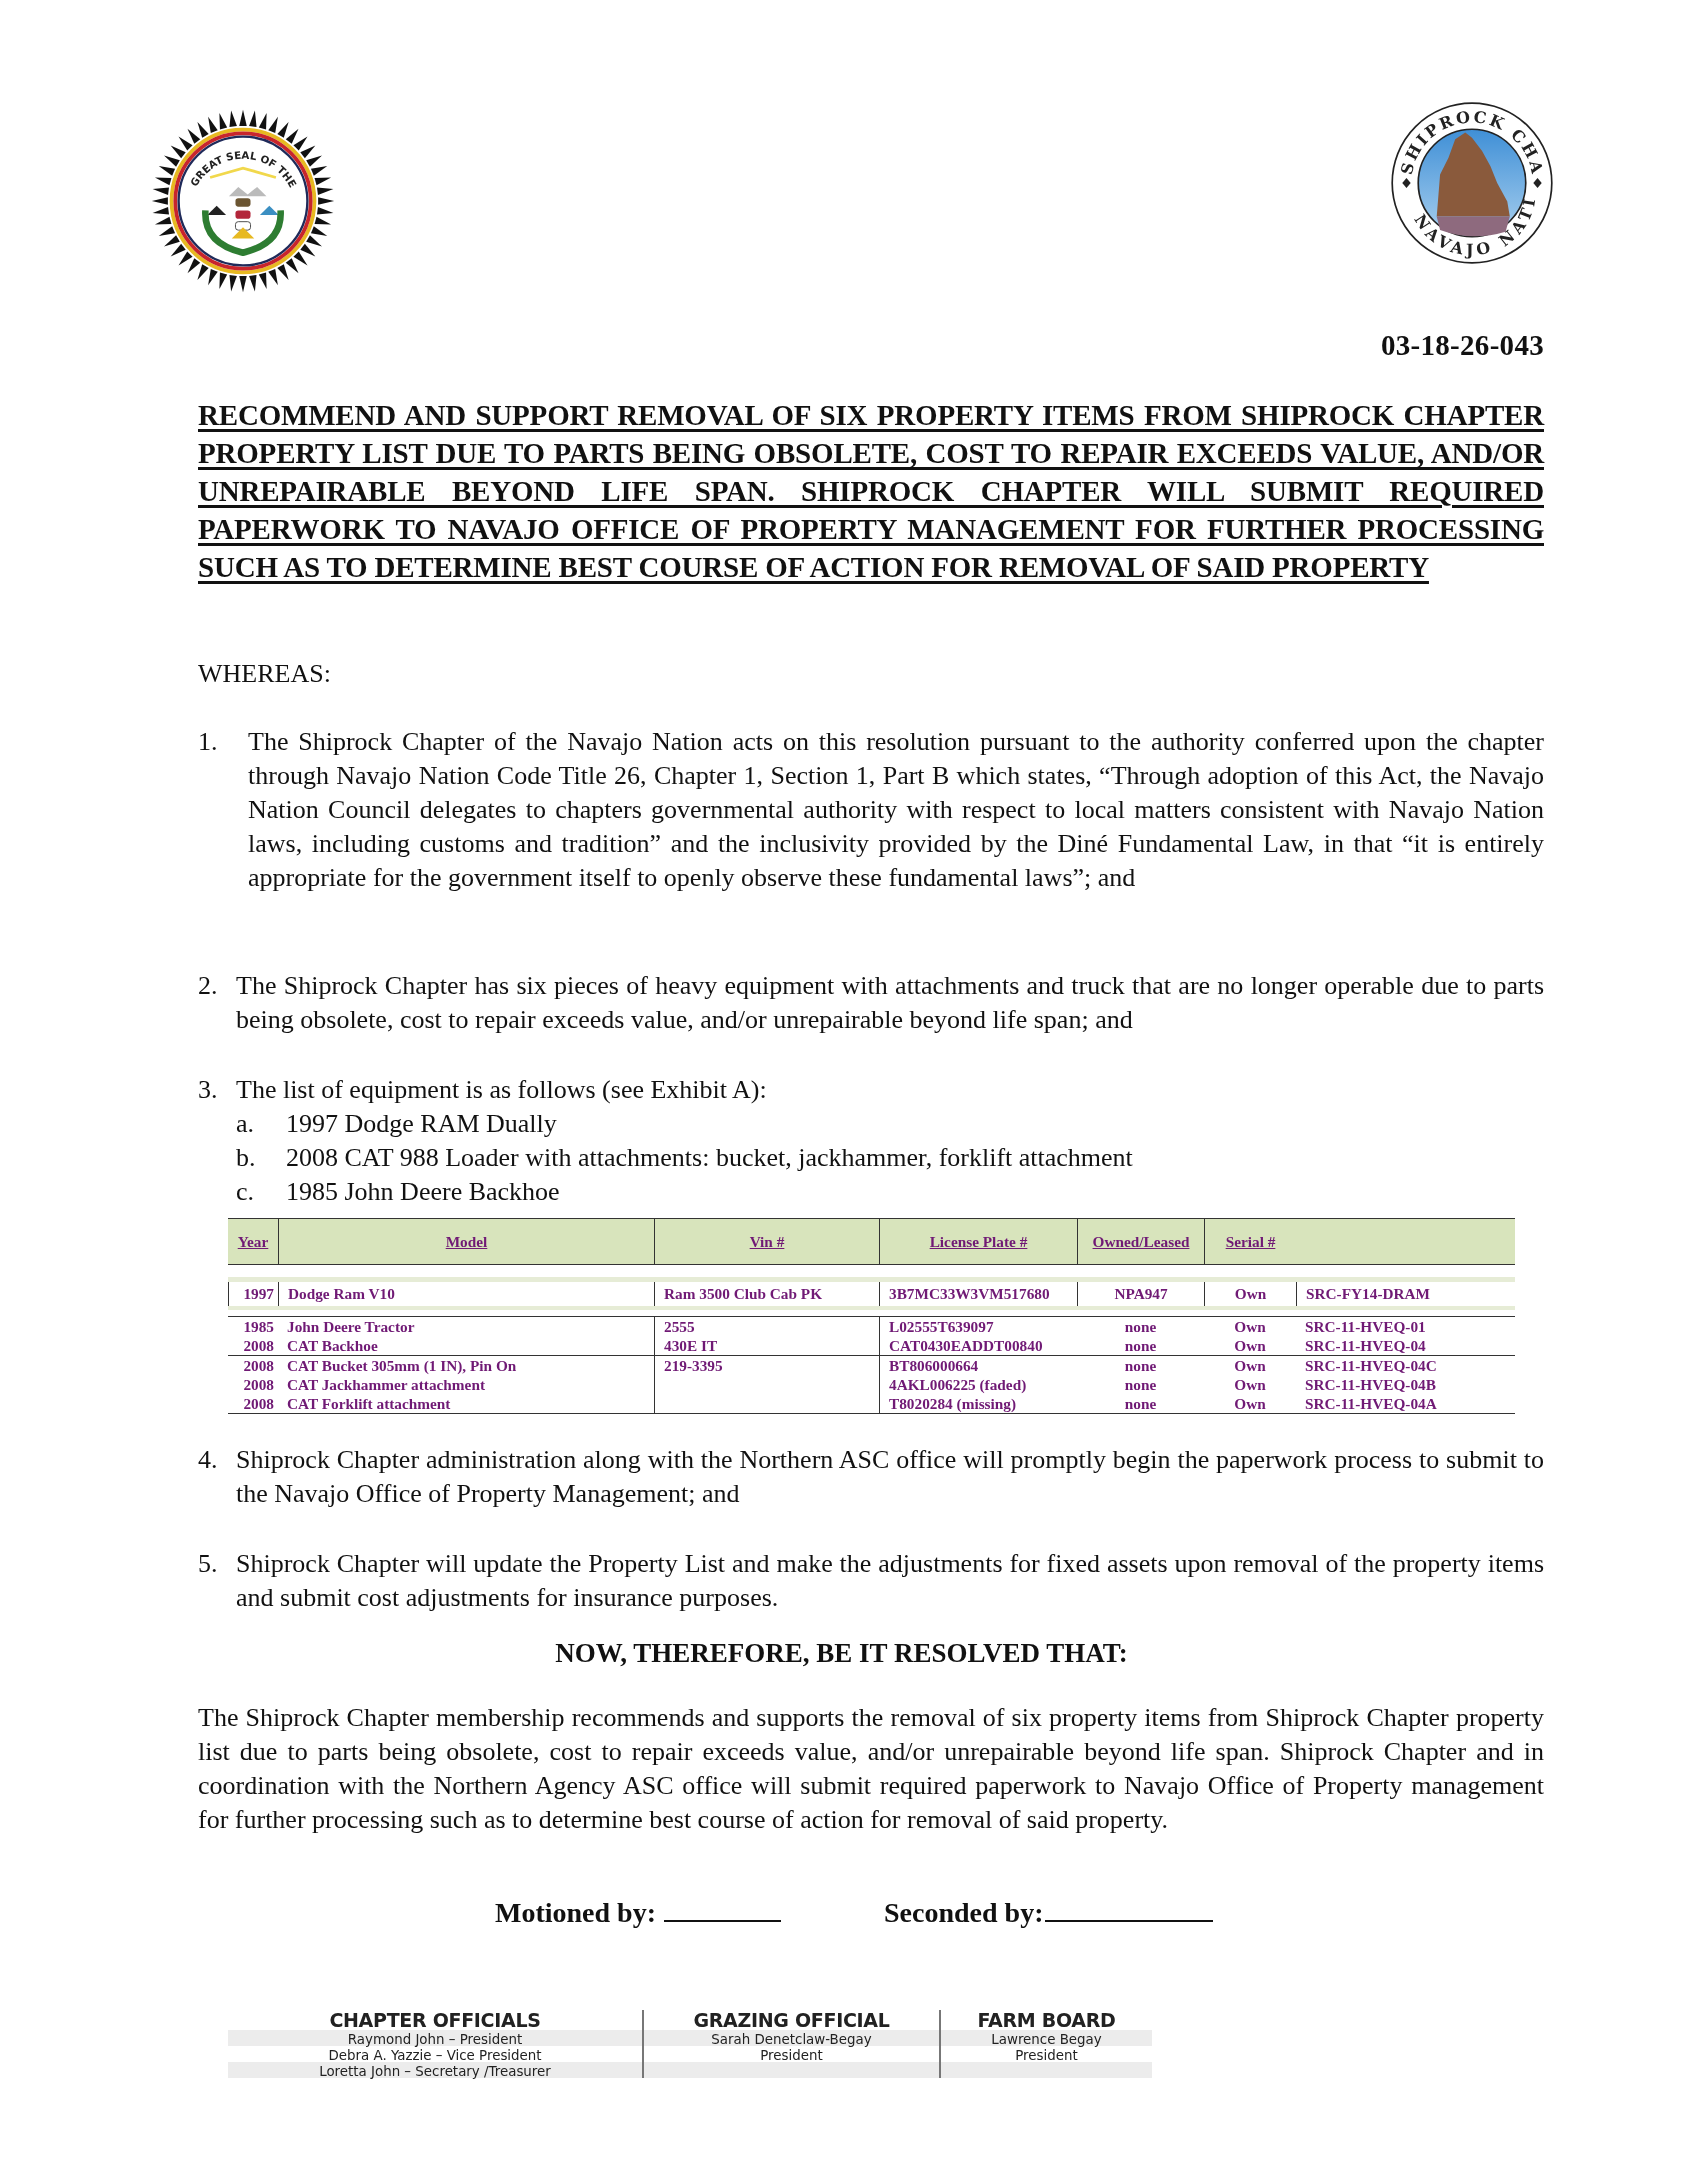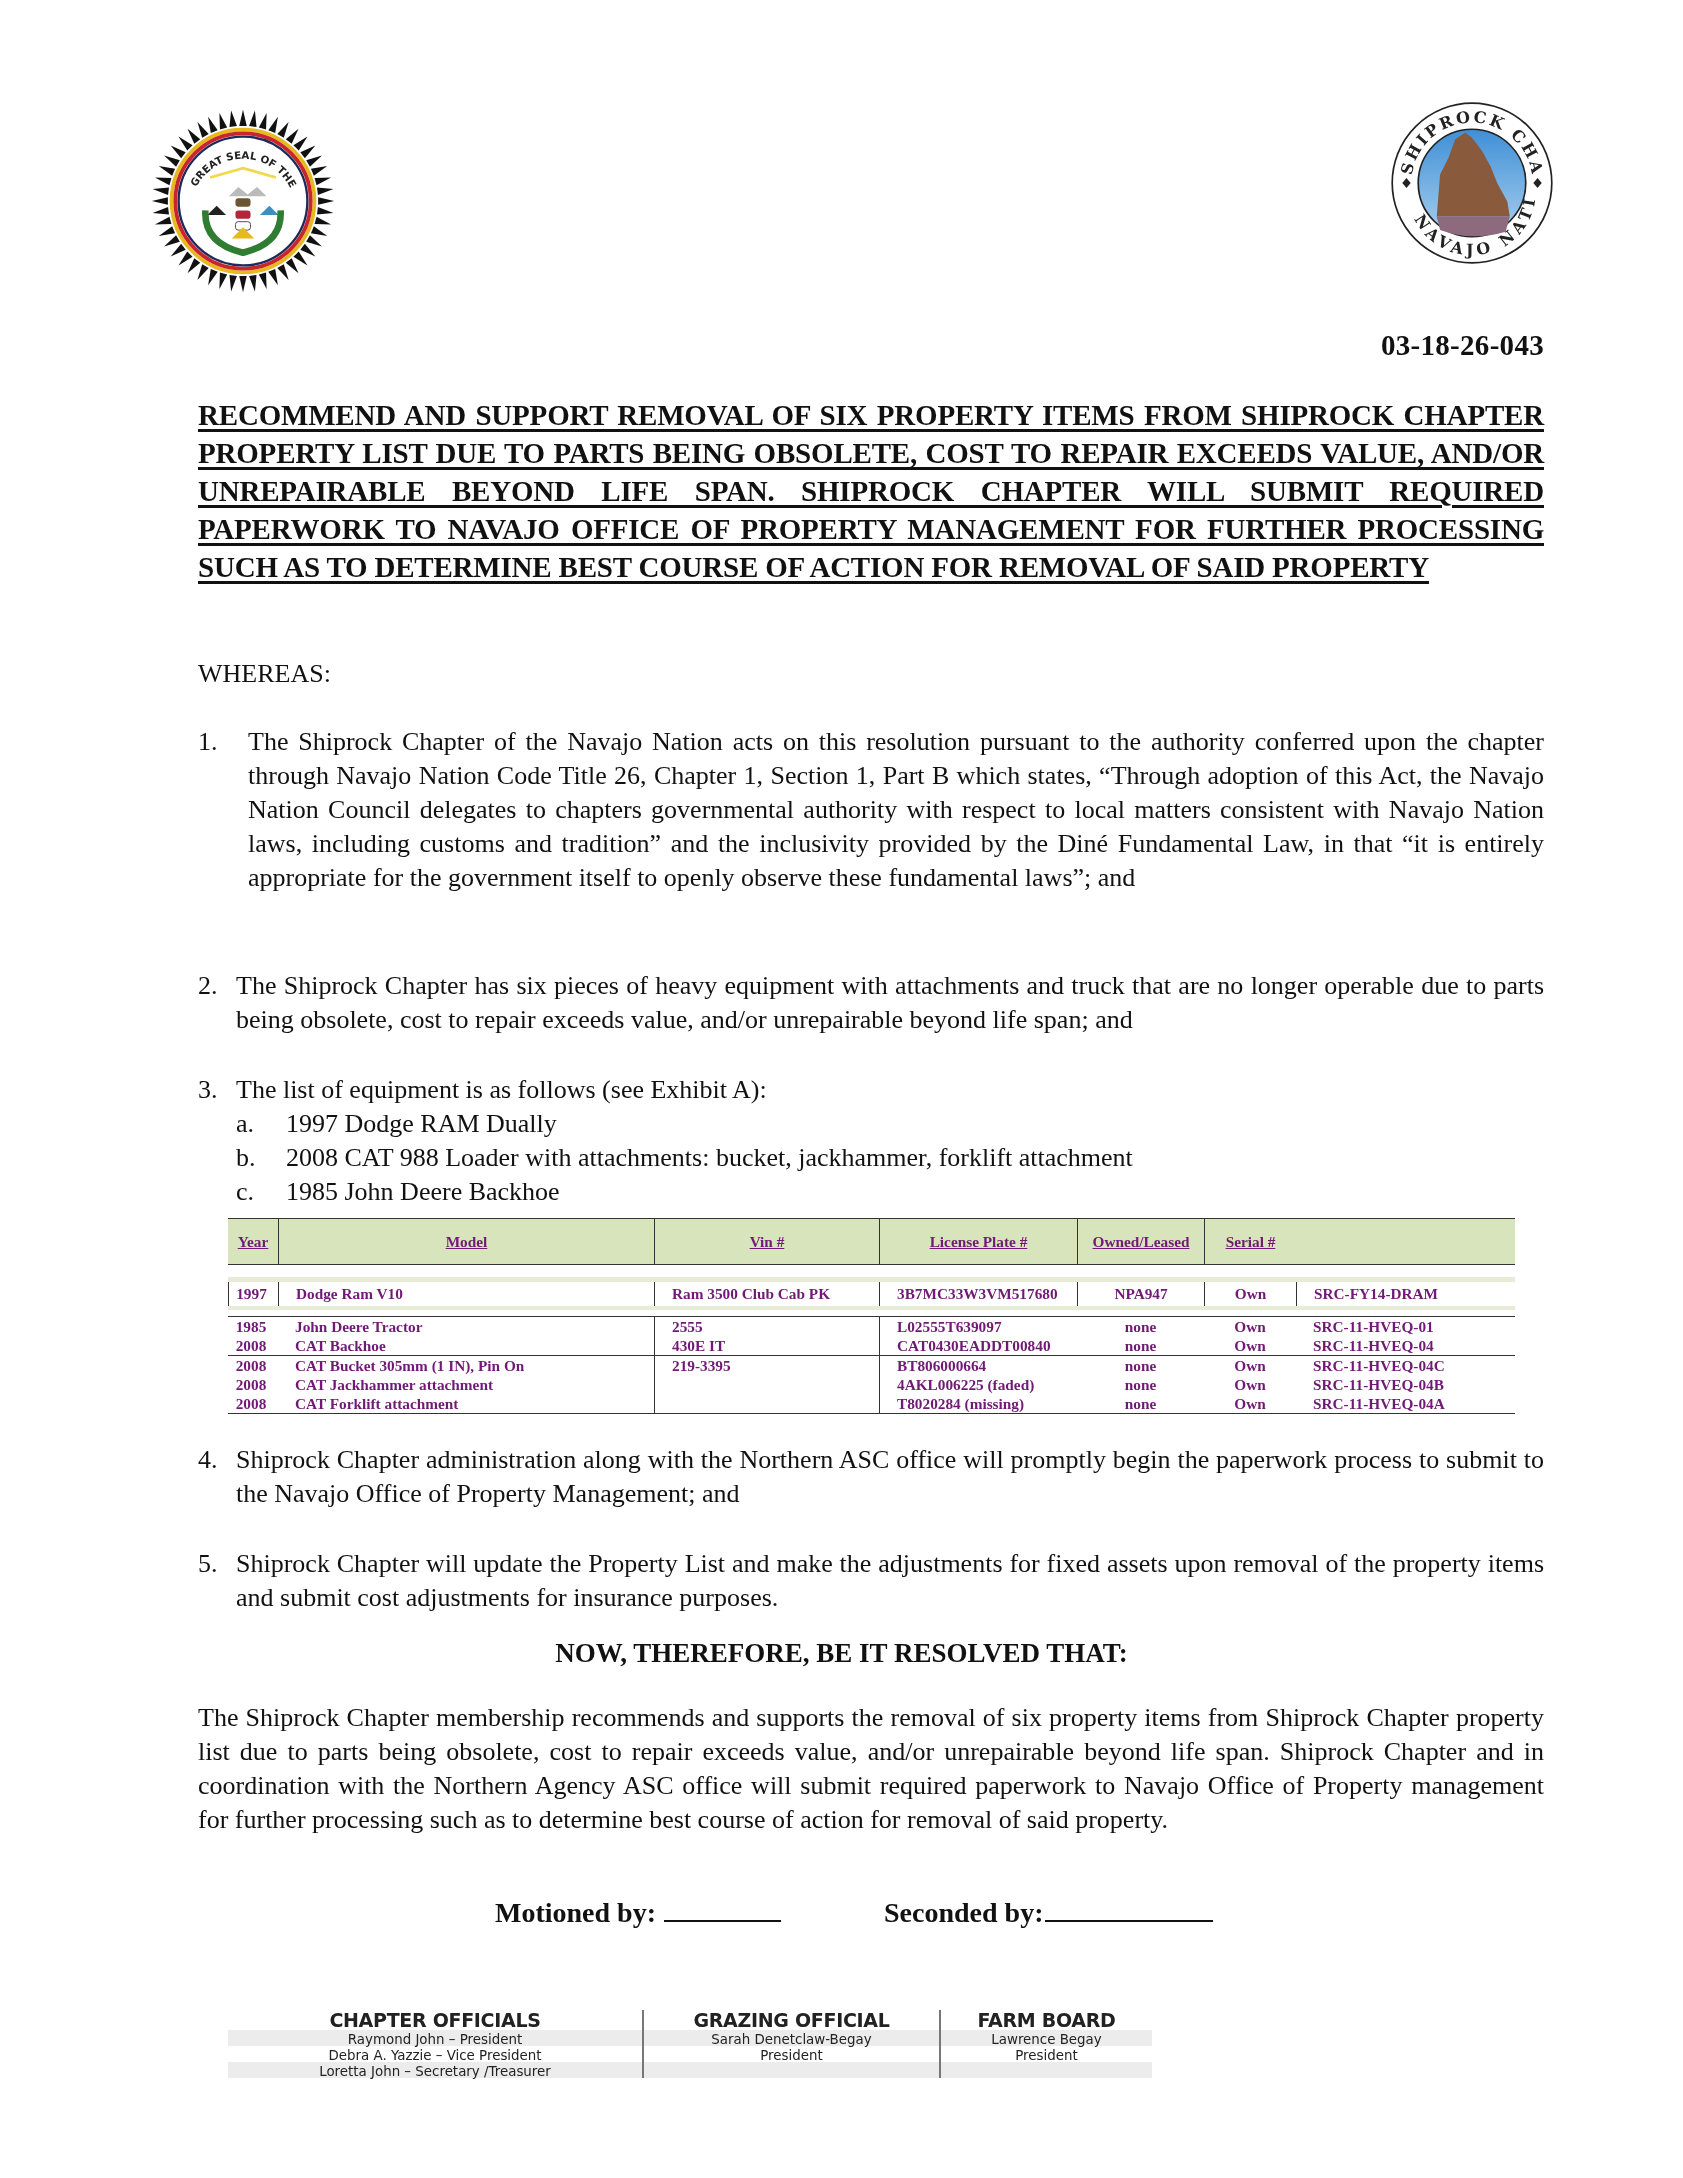--- a/index.html
+++ b/index.html
@@ -68,22 +68,22 @@
   .eq-head > div {
     display: flex; align-items: center; justify-content: center;
     text-decoration: underline; border-left: 1.2px solid #333; text-align: center; line-height: 17px;
   }
   .eq-head > div:first-child { border-left: none; }
   .eq-gap { height: 12px; border-bottom: 5px solid #e6ecd6; }
   .eq-row {
     display: grid; grid-template-columns: 50px 376px 225px 198px 127px 92px 220px;
     line-height: 19px;
   }
-  .eq-row > div { padding-left: 17px; white-space: nowrap; }
-  .eq-row .c-year { text-align: center; padding-right: 4px; padding-left: 0; }
+  .eq-row > div { padding-left: 9px; white-space: nowrap; }
+  .eq-row .c-year { text-align: right; padding-right: 4px; padding-left: 0; }
   .eq-row .c-center { text-align: center; padding-left: 0; }
   .eq-dodge { height: 24px; align-items: center; border-bottom: 4px solid #e6ecd6; }
   .eq-dodge > div { border-left: 1.2px solid #333; line-height: 24px; }
   .eq-dodge > div:first-child { border-left: 1px solid #333; }
   .eq-group1 { border-top: 1.5px solid #333; margin-top: 6px; }
   .eq-group2 { border-top: 1.5px solid #333; }
   .eq-group2 { border-bottom: 1.5px solid #333; }
   .eq-row .c-model, .eq-row .c-vin { border-left: 1.2px solid #333; }
 
   .resolved {

